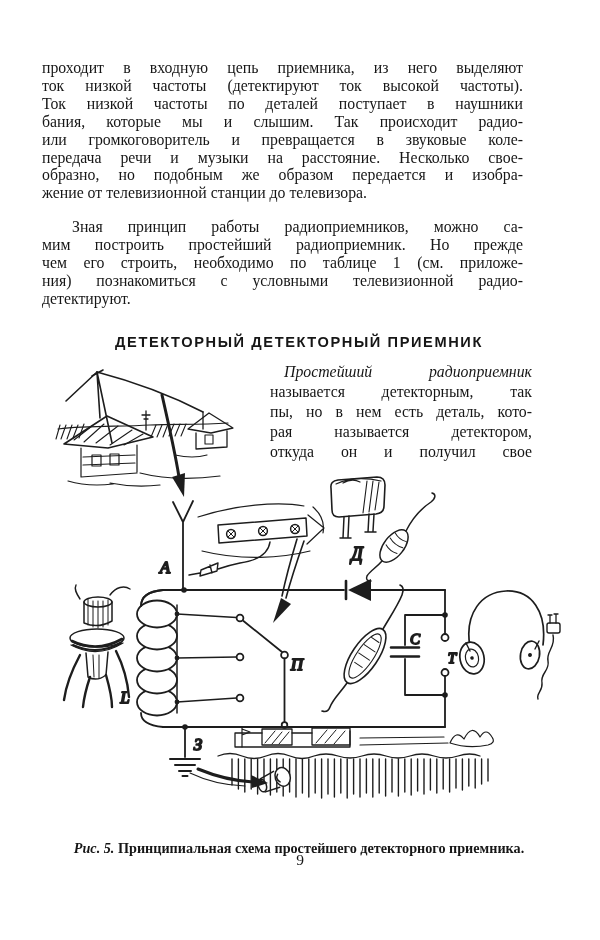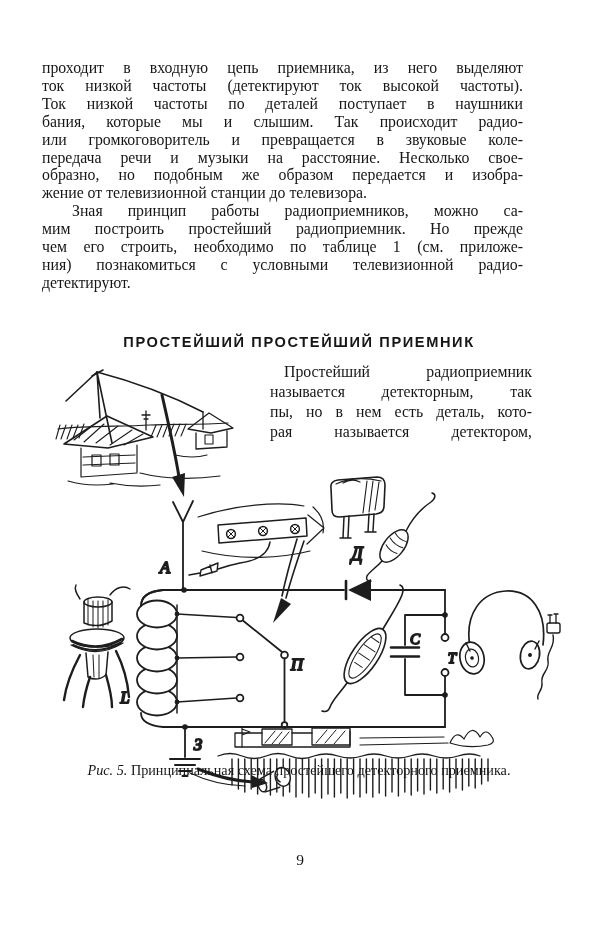--- a/index.html
+++ b/index.html
@@ -7,28 +7,28 @@
     width:600px;height:940px;position:relative;overflow:hidden;
     background:#ffffff;color:#161616;
     font-family:"Liberation Serif","DejaVu Serif",serif;
   }
   .abs{position:absolute;}
   
   #main-text{left:42px;top:59px;width:481px;font-size:15.8px;line-height:17.9px;}
   #col-text{left:270px;top:362px;width:262px;font-size:15.8px;line-height:20.1px;}
   .tline{white-space:normal;}
   .jline{text-align:justify;text-align-last:justify;}
-  .indent-30 .tline:first-child{padding-left:30px;}
-  .indent-14 .tline:first-child{padding-left:14px;}
+  .indent-30 .tline:first-child{padding-left:30px;margin-top:16px;}
+  .indent-14 .tline:first-child{padding-left:14px;font-style:italic;}
   #heading{
     left:58px;top:334px;width:482px;text-align:center;
     font-family:"Liberation Sans","DejaVu Sans",sans-serif;
     font-weight:bold;font-size:14.6px;letter-spacing:1.6px;
   }
-  #caption{left:58px;top:762px;width:482px;text-align:center;font-size:14.2px;}
+  #caption{left:58px;top:840px;width:482px;text-align:center;font-size:14.2px;font-weight:bold;}
   #caption .cap-label{font-style:italic;}
   #page-number{left:0;top:851px;width:600px;text-align:center;font-size:15.5px;}
   #figure-svg{left:50px;top:355px;}
   svg text{font-family:"Liberation Serif","DejaVu Serif",serif;font-style:italic;fill:#1d1d1d;}
 </style>
 </head>
 <body>
 
 <div class="abs" id="main-text">
   <div>
@@ -43,27 +43,28 @@
     </div>
   <div class="indent-30">
       <div class="tline jline">Зная принцип работы радиоприемников, можно са-</div>
       <div class="tline jline">мим построить простейший радиоприемник. Но прежде</div>
       <div class="tline jline">чем его строить, необходимо по таблице 1 (см. приложе-</div>
       <div class="tline jline">ния) познакомиться с условными телевизионной радио-</div>
       <div class="tline">детектируют.</div>
     </div>
 </div>
 
-<div class="abs" id="heading">ПРОСТЕЙШИЙ ПРОСТЕЙШИЙ ПРИЕМНИК</div>
+<div class="abs" id="heading">ДЕТЕКТОРНЫЙ ДЕТЕКТОРНЫЙ ПРИЕМНИК</div>
 
 <div class="abs indent-14" id="col-text">
     <div class="tline jline">Простейший радиоприемник</div>
     <div class="tline jline">называется детекторным, так</div>
     <div class="tline jline">пы, но в нем есть деталь, кото-</div>
     <div class="tline jline">рая называется детектором,</div>
+    <div class="tline jline">откуда он и получил свое</div>
   </div>
 
 <svg class="abs" id="figure-svg" width="515" height="452" viewBox="0 0 515 452">
   <g fill="none" stroke="#1d1d1d" stroke-width="1.8" stroke-linecap="round" stroke-linejoin="round">
 
     <g stroke-width="1.6">
       <path d="M 50,63 L 47,17 M 47,17 L 62,88 M 42,21 L 53,15"></path>
       <path d="M 47,17 C 85,27 120,40 153,57"></path>
       <path d="M 47,17 L 16,46"></path>
       <path d="M 14,89 L 57,61 L 103,82 L 58,93 Z"></path>

